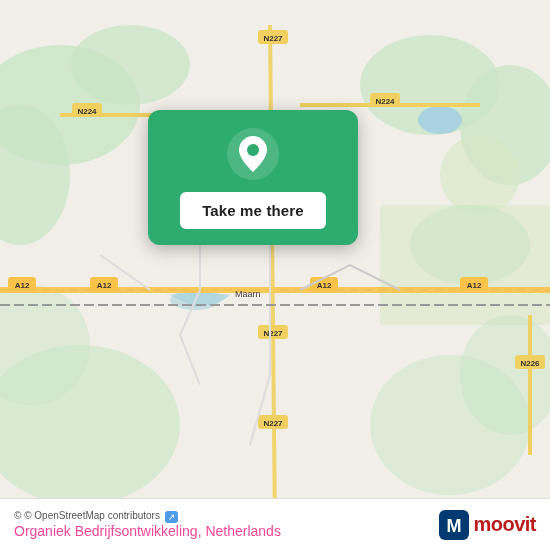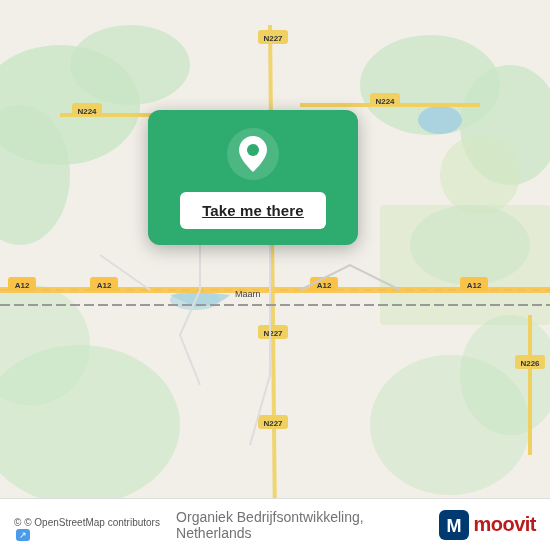--- a/index.html
+++ b/index.html
@@ -53,52 +53,51 @@
       background: white;
       color: #222;
       border: none;
       border-radius: 6px;
       padding: 10px 22px;
       font-size: 15px;
       font-weight: 600;
       cursor: pointer;
       white-space: nowrap;
       letter-spacing: 0.01em;
-      text-decoration: underline;
     }
 
     
     #bottom-bar {
       position: absolute;
       bottom: 0;
       left: 0;
       right: 0;
       background: white;
       padding: 8px 14px 8px 14px;
       display: flex;
       align-items: center;
       justify-content: space-between;
       border-top: 1px solid #ddd;
       z-index: 20;
       height: 52px;
     }
 
     #bottom-left {
       display: flex;
-      align-items: flex-end;
+      flex-direction: column;
     }
 
     #osm-credit {
       font-size: 10px;
       color: #555;
     }
 
     #location-name {
       font-size: 14px;
-      color: #737373;
+      color: #ec4899;
       font-weight: 400;
     }
 
     
     #moovit-logo {
       display: flex;
       align-items: center;
       gap: 4px;
     }
 

